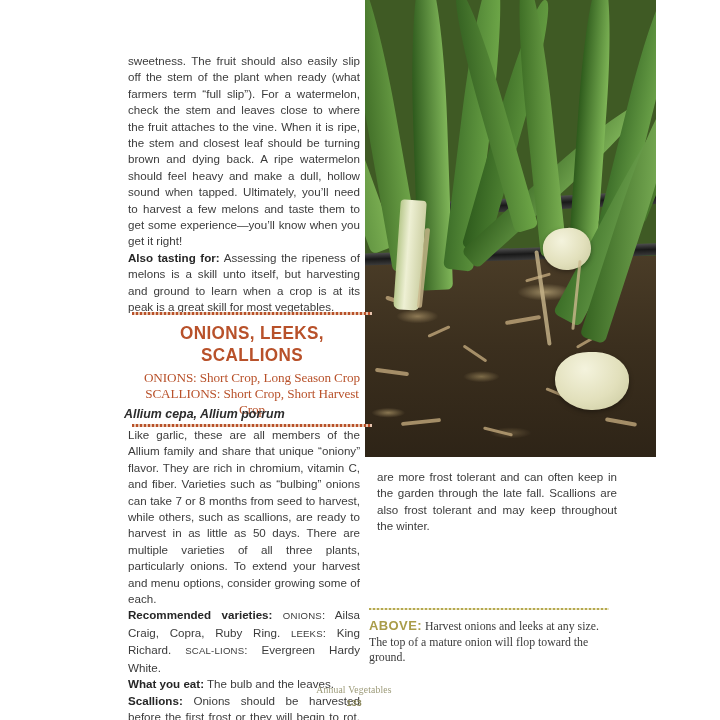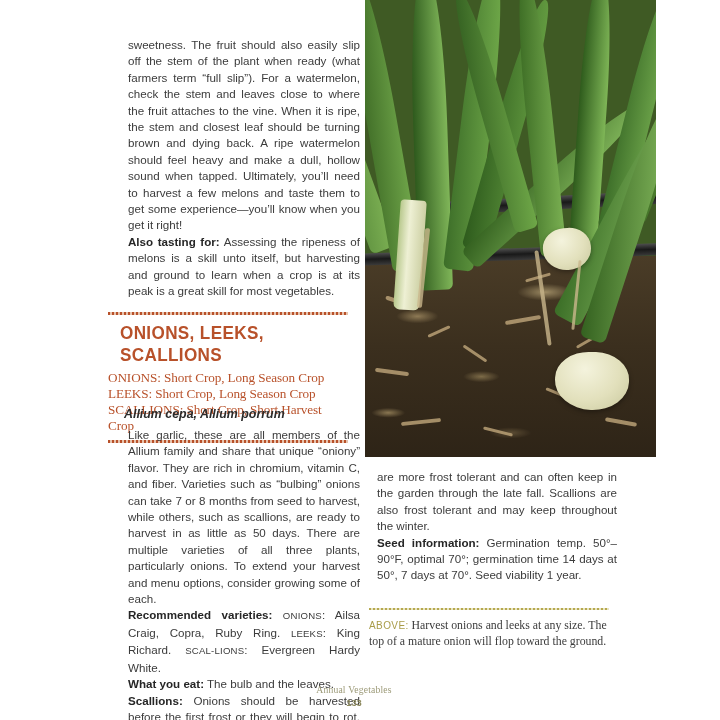--- a/index.html
+++ b/index.html
@@ -74,21 +74,21 @@
     position: absolute;
     background: #c9b68c;
     opacity: .8;
     border-radius: 2px;
   }
 
   
   .col-left {
     position: absolute;
     left: 128px;
-    top: 37px;
+    top: 53px;
     width: 232px;
   }
   .col-right-lower {
     position: absolute;
     left: 377px;
     top: 469px;
     width: 240px;
   }
 
   p.body {
@@ -110,24 +110,24 @@
     color: #262626;
   }
   .sc {
     font-size: 9.6px;
     letter-spacing: .2px;
   }
 
   
   .section-head {
     position: absolute;
-    left: 108px;
+    left: 132px;
     top: 312px;
     width: 240px;
-    text-align: left;
+    text-align: center;
   }
   .rule-orange {
     height: 3px;
     width: 100%;
     background-image: repeating-linear-gradient(90deg,
         #b8512a 0px, #b8512a 2px, #e7c3ad 2px, #e7c3ad 4px);
   }
   .head-title {
     font-family: "Liberation Sans Narrow", "Liberation Sans", sans-serif;
     font-weight: bold;
@@ -172,22 +172,22 @@
   }
   .caption-text {
     margin: 8px 0 0 0;
     font-family: "Liberation Serif", serif;
     font-size: 11.8px;
     line-height: 15.6px;
     color: #3b3b3b;
   }
   .caption-label {
     font-family: "Liberation Sans", sans-serif;
-    font-size: 10px;
-    font-weight: normal;
+    font-size: 13px;
+    font-weight: bold;
     letter-spacing: .4px;
     color: #a99c49;
   }
 
   
   .footer {
     position: absolute;
     left: 0;
     right: 12px;
     top: 684px;
@@ -262,21 +262,20 @@
     <p class="body">sweetness. The fruit should also easily slip off the stem of the plant when ready (what farmers term “full slip”). For a watermelon, check the stem and leaves close to where the fruit attaches to the vine. When it is ripe, the stem and closest leaf should be turning brown and dying back. A ripe watermelon should feel heavy and make a dull, hollow sound when tapped. Ultimately, you’ll need to harvest a few melons and taste them to get some experience—you’ll know when you get it right!</p>
     <p class="body hang">
       <span class="lead">Also tasting for:</span><span> Assessing the ripeness of melons is a skill unto itself, but harvesting and ground to learn when a crop is at its peak is a great skill for most vegetables.</span>
     </p>
   </div>
 
   <div class="section-head">
     <div class="rule-orange"></div>
     <div class="head-title">ONIONS, LEEKS, SCALLIONS</div>
     <div class="head-sub">ONIONS: Short Crop, Long Season Crop</div>
-    <div class="head-sub">LEEKS: Short Crop, Long Season Crop</div>
     <div class="head-sub">SCALLIONS: Short Crop, Short Harvest Crop</div>
     <div class="rule-orange rule-bottom"></div>
   </div>
 
   <div class="binomial">Allium cepa, Allium porrum</div>
 
   <div class="col-left" style="top:427px;">
     <p class="body">Like garlic, these are all members of the Allium family and share that unique “oniony” flavor. They are rich in chromium, vitamin C, and fiber. Varieties such as “bulbing” onions can take 7 or 8 months from seed to harvest, while others, such as scallions, are ready to harvest in as little as 50 days. There are multiple varieties of all three plants, particularly onions. To extend your harvest and menu options, consider growing some of each.</p>
 
     <p class="body hang">
@@ -288,23 +287,20 @@
       <span class="lead">What you eat:</span><span> The bulb and the leaves.</span>
     </p>
 
     <p class="body hang">
       <span class="lead">Scallions:</span><span> Onions should be harvested before the first frost or they will begin to rot. Leeks</span>
     </p>
   </div>
 
   <div class="col-right-lower">
     <p class="body">are more frost tolerant and can often keep in the garden through the late fall. Scallions are also frost tolerant and may keep throughout the winter.</p>
-    <p class="body hang">
-      <span class="lead">Seed information:</span><span> Germination temp. 50°–90°F, optimal 70°; germination time 14 days at 50°, 7 days at 70°. Seed viability 1 year.</span>
-    </p>
   </div>
 
   <div class="caption-block">
     <div class="rule-olive"></div>
     <p class="caption-text">
       <span class="caption-label">ABOVE:</span><span> Harvest onions and leeks at any size. The top of a mature onion will flop toward the ground.</span>
     </p>
   </div>
 
   <div class="footer">

